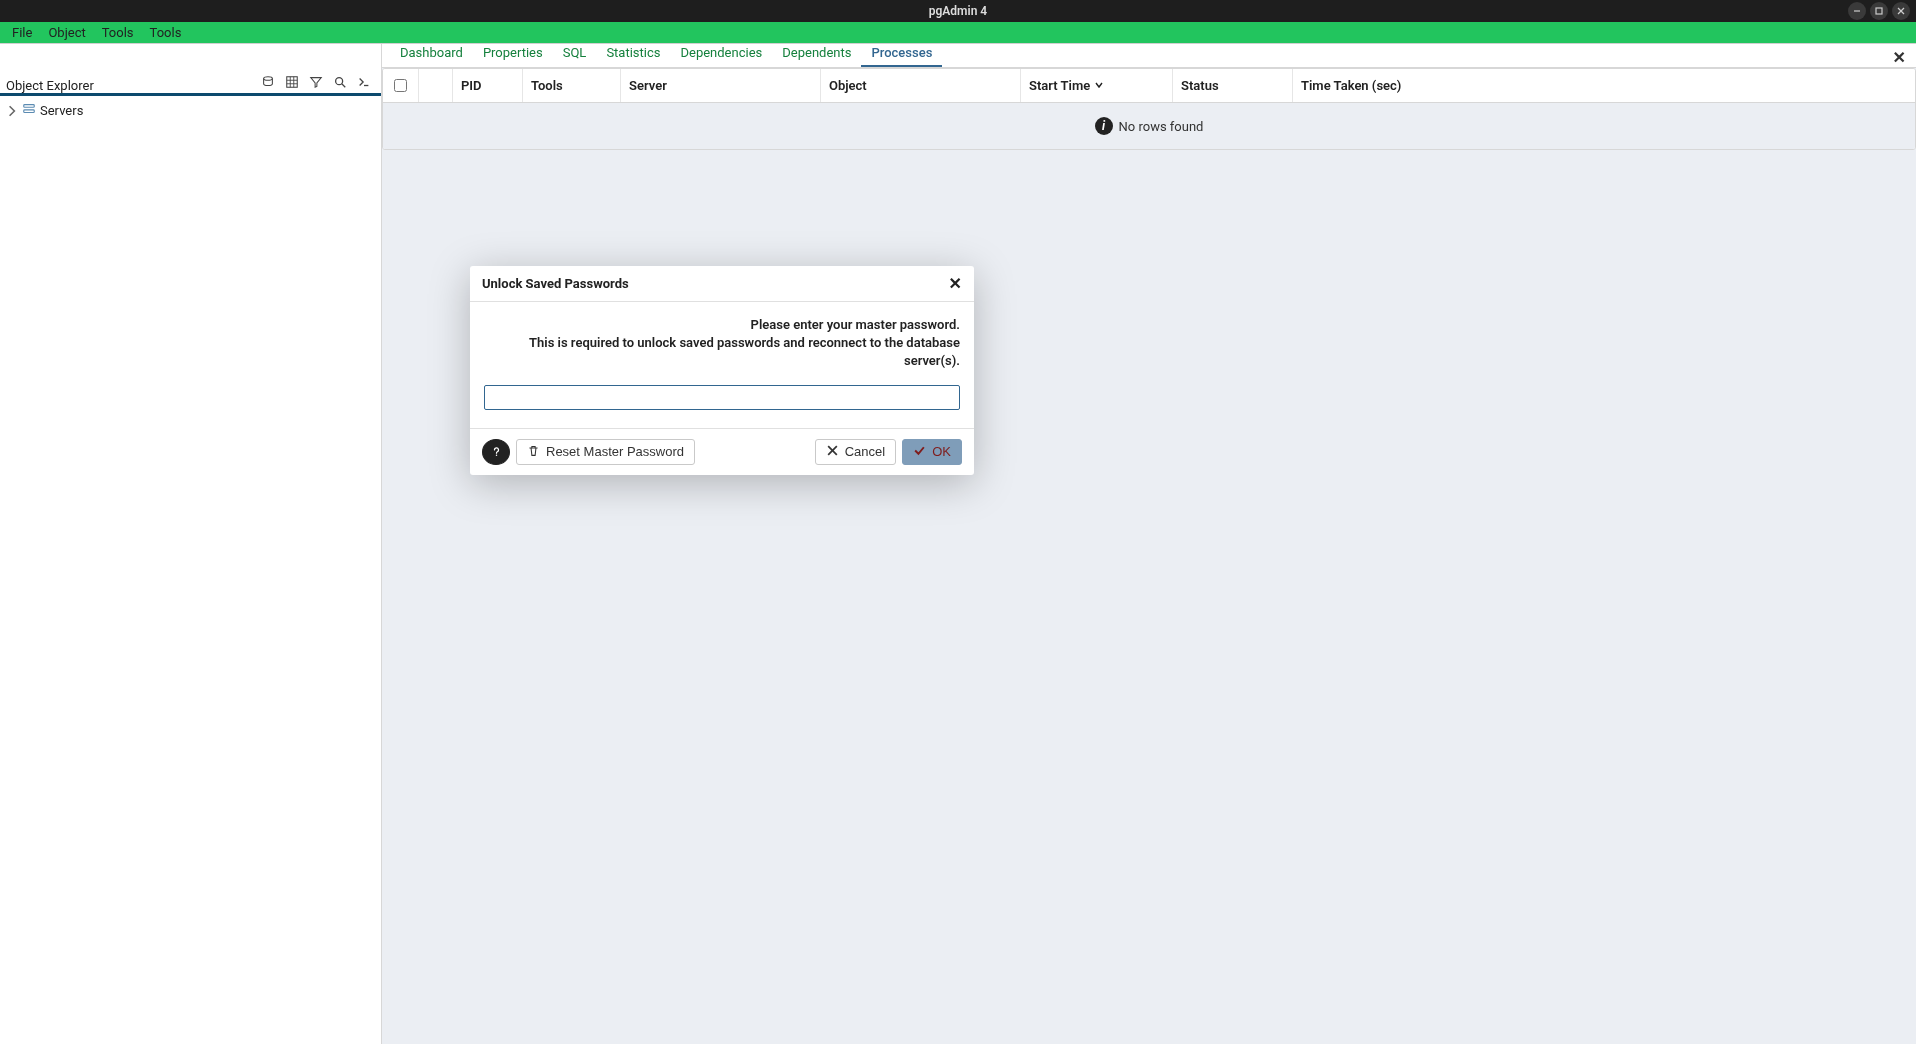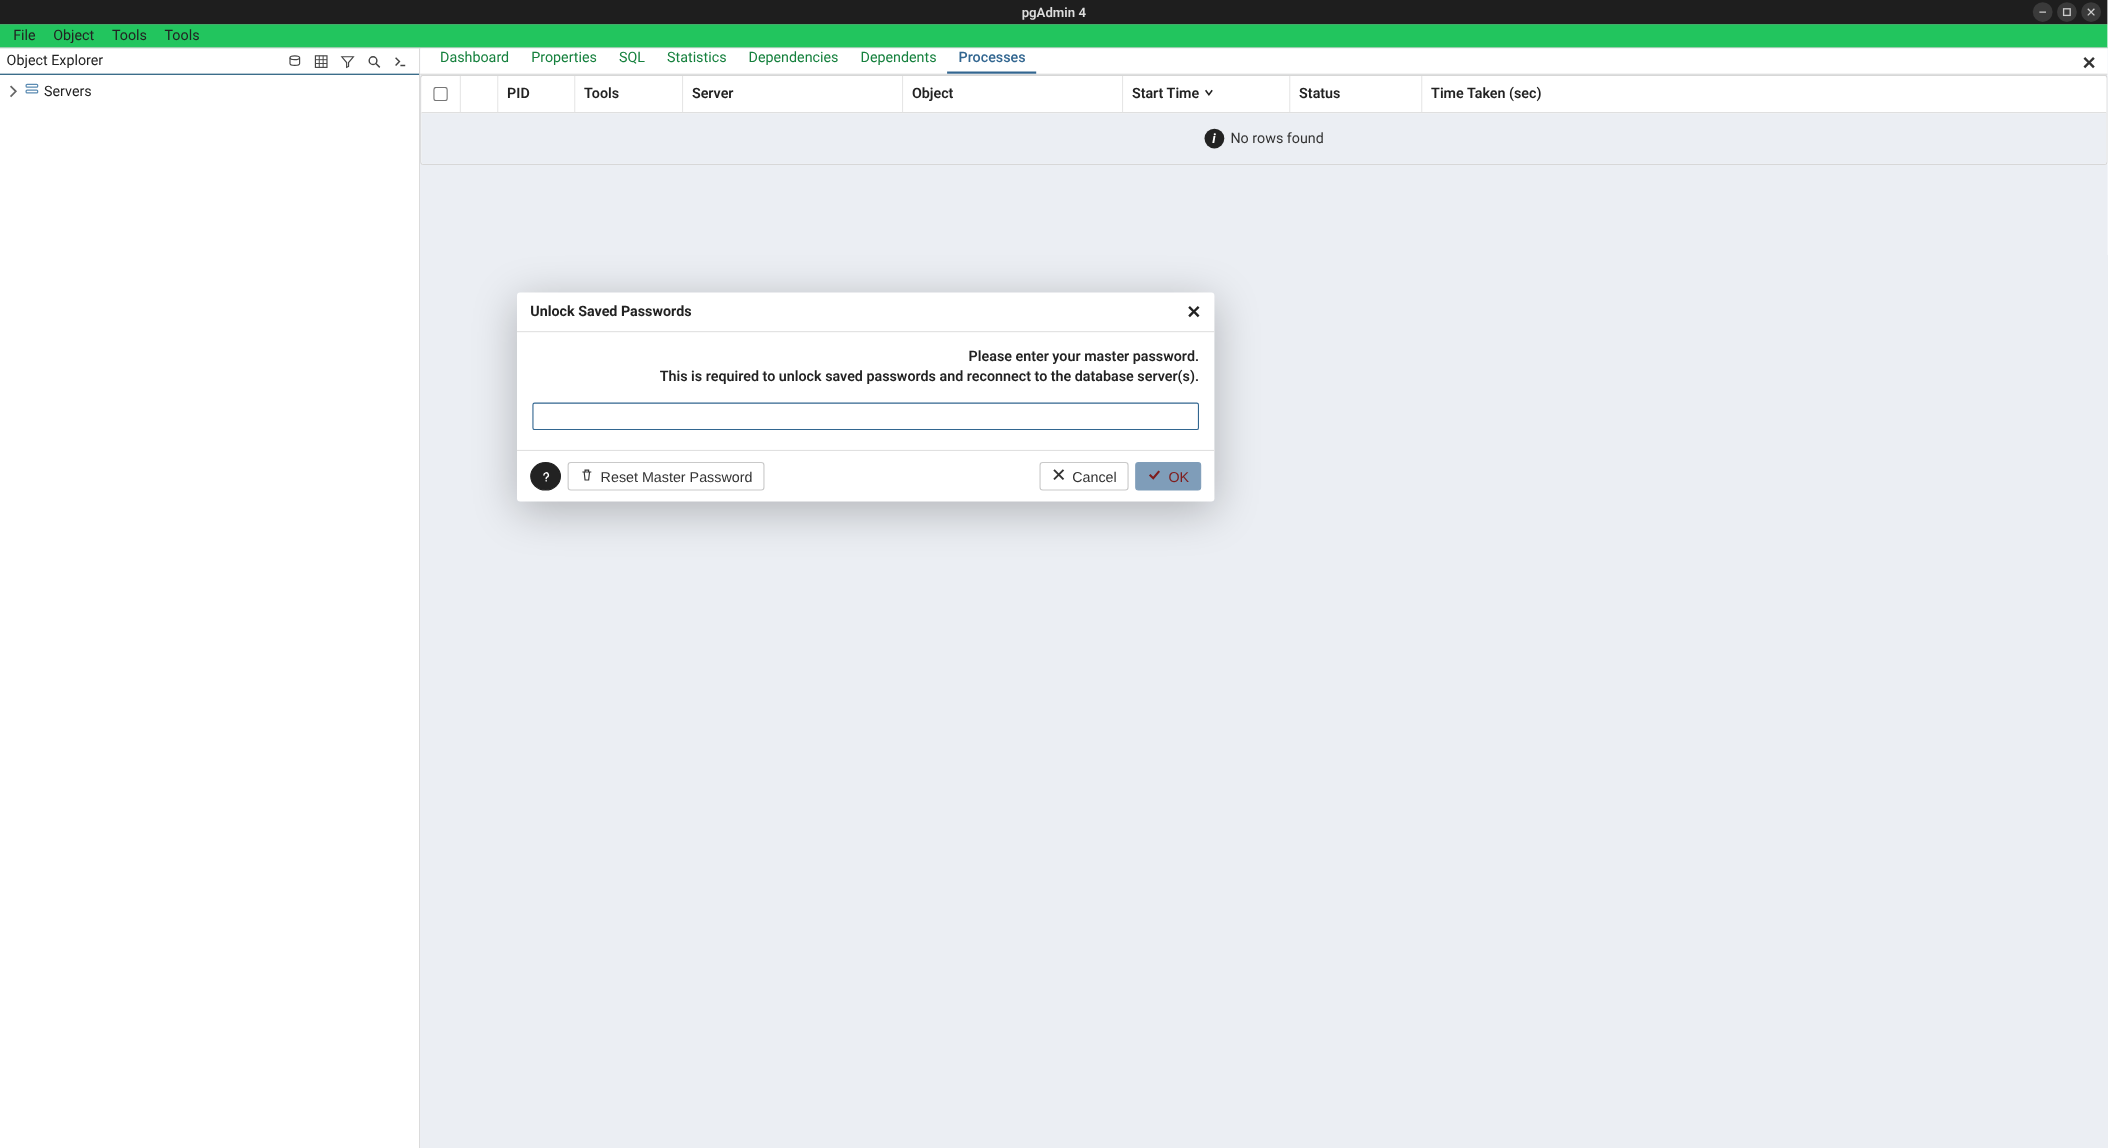--- a/index.html
+++ b/index.html
@@ -13,21 +13,21 @@
 .win-btn { width: 18px; height: 18px; border-radius: 50%; background: #3a3a3a; display: flex; align-items: center; justify-content: center; cursor: pointer; color: #ccc; }
 .win-btn svg { width: 10px; height: 10px; }
 
 
 .menubar { height: 22px; background: #22c55e; border-bottom: 1px solid #d0d0d0; display: flex; align-items: stretch; padding: 0 4px; }
 .menu-item { padding: 0 8px; display: flex; align-items: center; cursor: pointer; font-size: 13px; }
 
 
 .app { flex: 1; display: flex; min-height: 0; }
 .sidebar { width: 382px; border-right: 1px solid #d7d7d7; display: flex; flex-direction: column; background: #fff; }
-.sidebar-header { height: 24px; display: flex; align-items: center; justify-content: space-between; padding: 0 6px; border-bottom: 1px solid #0c4a6e; }
+.sidebar-header { height: 24px; display: flex; align-items: flex-end; justify-content: space-between; padding: 0 6px; border-bottom: 3px solid #0c4a6e; margin-top: 28px; }
 .sidebar-title { font-size: 13px; }
 .sidebar-tools { display: flex; gap: 2px; }
 .tool-btn { width: 22px; height: 22px; display: flex; align-items: center; justify-content: center; border: 1px solid transparent; border-radius: 3px; cursor: pointer; color: #444; }
 .tool-btn svg { width: 14px; height: 14px; }
 
 .tree { flex: 1; overflow: auto; padding-top: 4px; }
 .tree-node { display: flex; align-items: center; gap: 4px; padding: 2px 6px; cursor: pointer; font-size: 13px; }
 .chevron { width: 12px; height: 12px; display: inline-flex; align-items: center; justify-content: center; color: #666; }
 
 .main { flex: 1; display: flex; flex-direction: column; background: #ebeef3; min-width: 0; }
@@ -48,21 +48,21 @@
 .th:last-child { border-right: none; }
 .th input[type=checkbox] { margin: 0 auto; }
 
 .no-rows { display: flex; align-items: center; justify-content: center; gap: 6px; padding: 14px 0; color: #333; background: #ebeef3; font-size: 13px; }
 .info-dot { width: 18px; height: 18px; border-radius: 50%; background: #222; color: #fff; display: inline-flex; align-items: center; justify-content: center; font-size: 12px; font-weight: 700; font-style: italic; }
 
 .below { flex: 1; background: #ebeef3; }
 
 
 .modal-backdrop { position: fixed; inset: 0; pointer-events: none; }
-.modal { position: absolute; left: 470px; top: 266px; width: 634px; background: #fff; border-radius: 3px; box-shadow: 0 8px 40px rgba(0,0,0,0.25); pointer-events: auto; }
+.modal { position: absolute; left: 470px; top: 266px; width: 504px; background: #fff; border-radius: 3px; box-shadow: 0 8px 40px rgba(0,0,0,0.25); pointer-events: auto; }
 .modal-head { display: flex; align-items: center; justify-content: space-between; padding: 8px 12px; border-bottom: 1px solid #e0e0e0; }
 .modal-title { font-weight: 700; font-size: 13px; }
 .modal-close { cursor: pointer; font-weight: 700; font-size: 16px; }
 .modal-body { padding: 14px 14px 18px; }
 .modal-body p { font-size: 13px; line-height: 1.4; }
 .modal-body p.bold { font-weight: 600; text-align: right; }
 .modal-input { width: 100%; height: 25px; margin-top: 14px; border: 1px solid #326690; border-radius: 2px; padding: 0 6px; outline: none; font-size: 13px; }
 .modal-foot { display: flex; align-items: center; padding: 10px 12px; border-top: 1px solid #e0e0e0; gap: 6px; }
 .btn { height: 26px; border: 1px solid #c9c9c9; border-radius: 3px; background: #fff; display: inline-flex; align-items: center; gap: 6px; padding: 0 10px; cursor: pointer; font-size: 13px; color: #333; }
 .btn.primary { background: #7f9db9; color: #7f1d1d; border-color: #7f9db9; }

